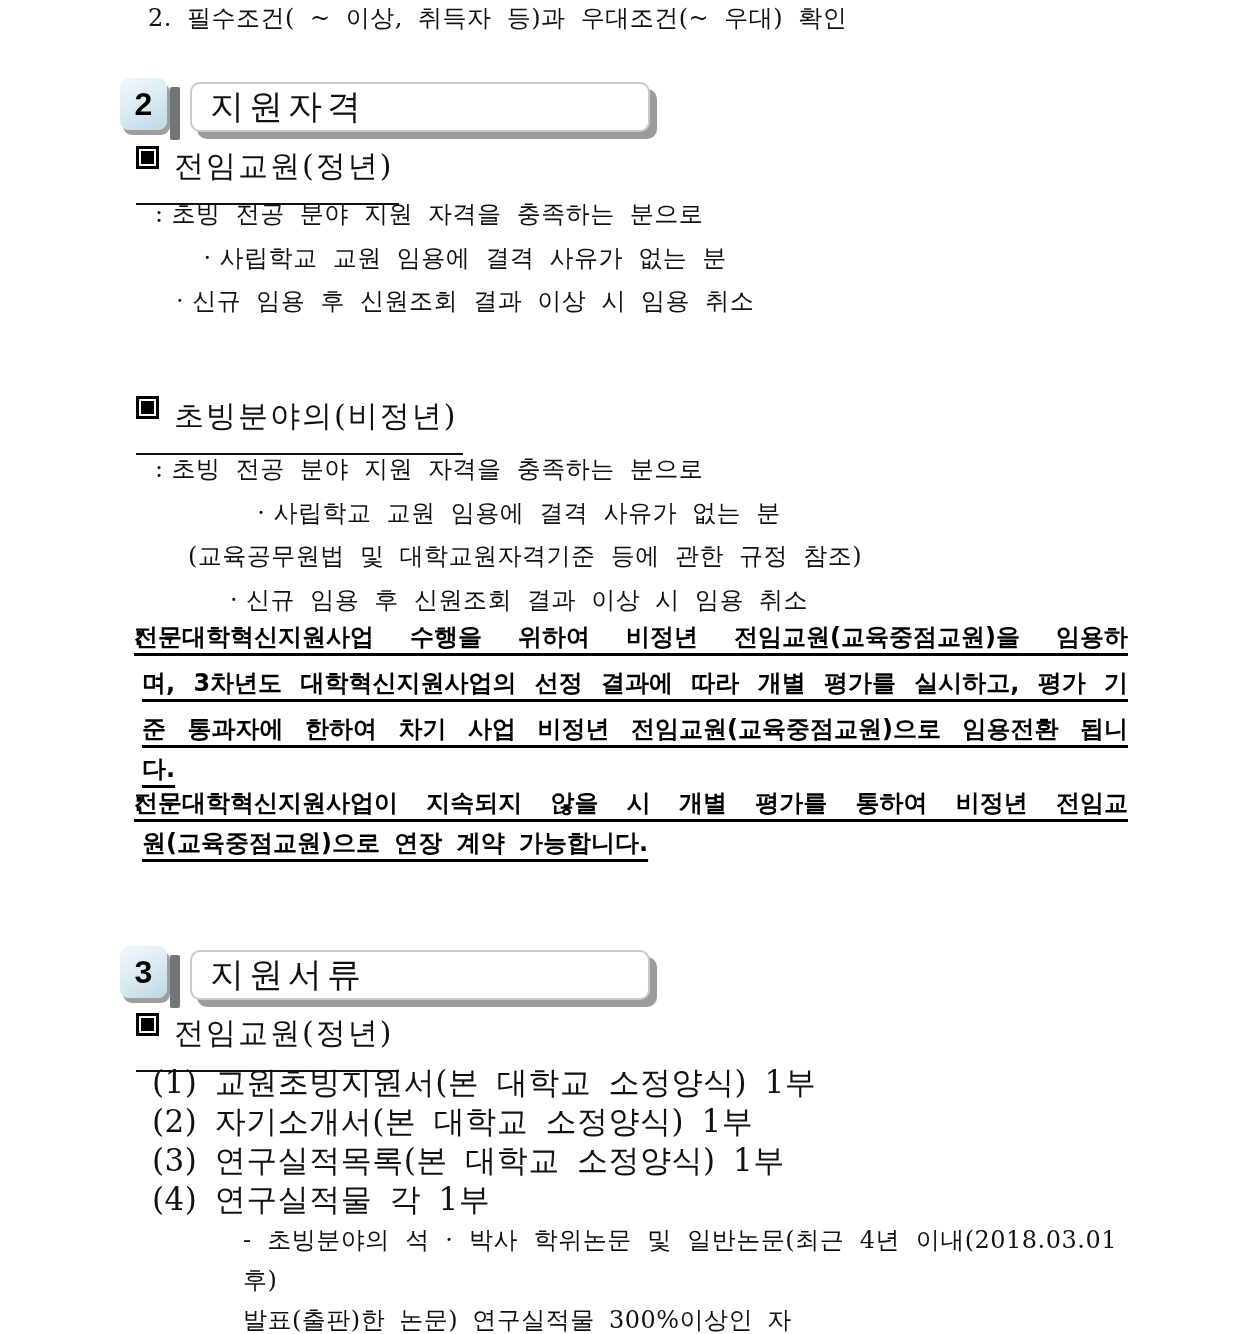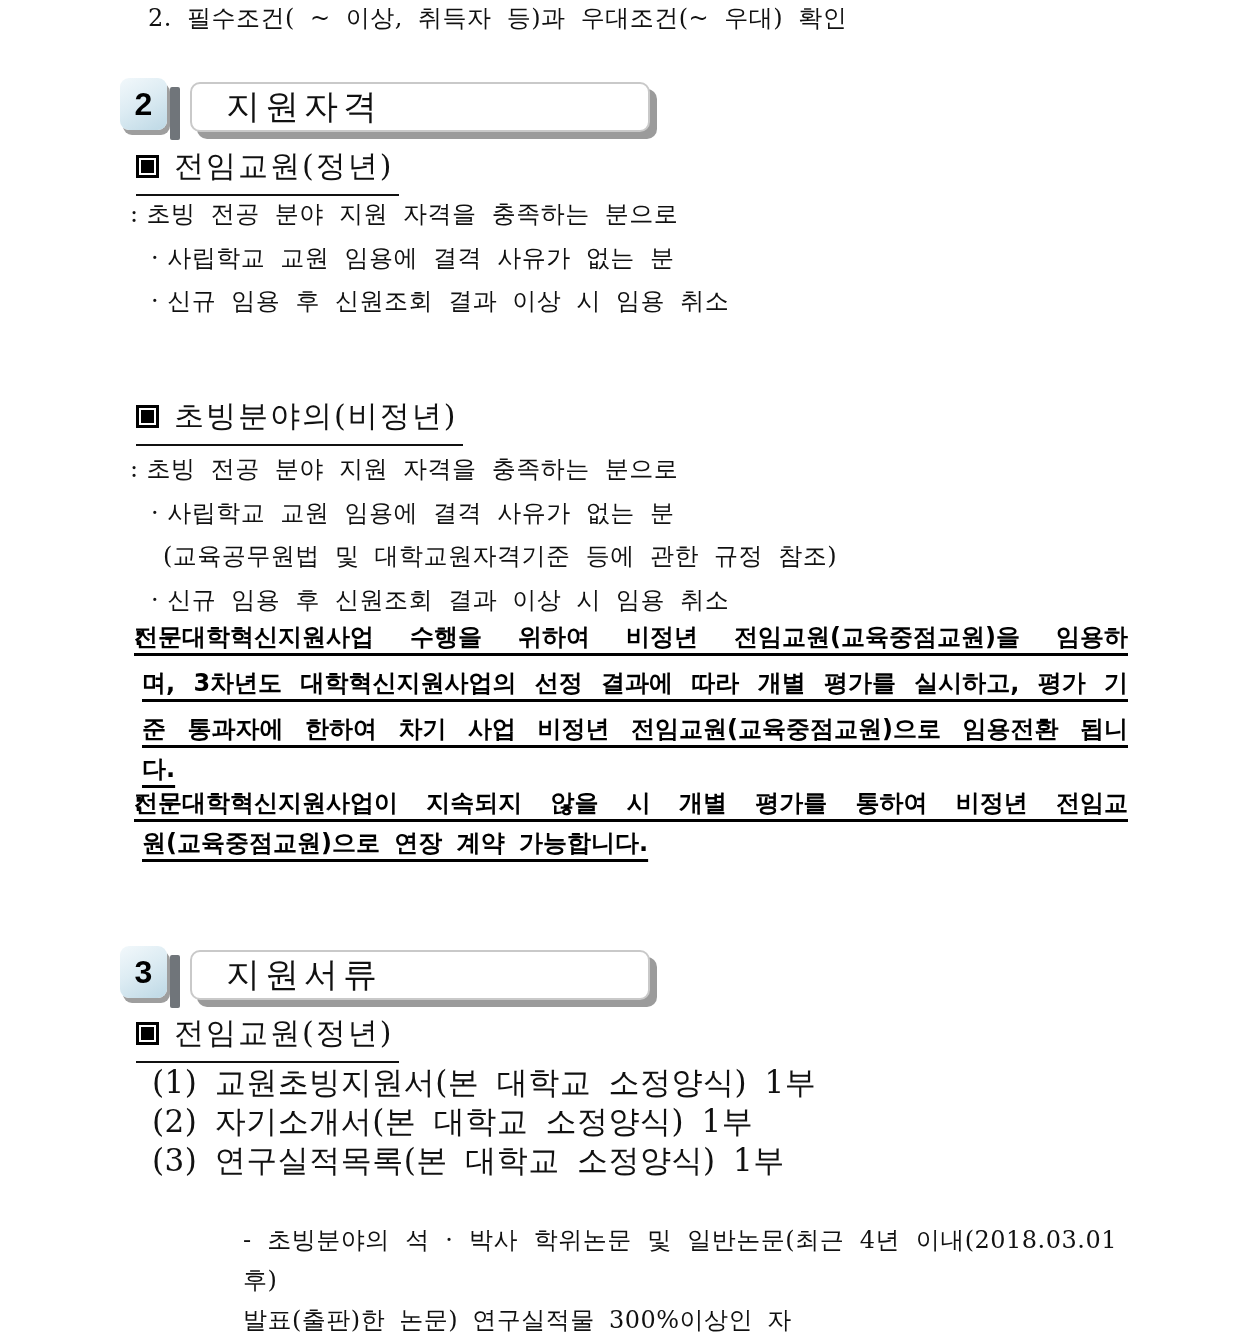--- a/index.html
+++ b/index.html
@@ -27,43 +27,43 @@
   }
   .divider-bar {
     position:absolute; left:50px; top:9px; width:10px; height:53px;
     background:#70757a; border-radius:2px;
   }
   .title-box {
     position:absolute; left:70px; top:4px; width:460px; height:50px;
     box-sizing:border-box; background:#fff;
     border:2px solid #c9c9c9; border-radius:10px;
     box-shadow:7px 7px 0 #9b9b9b;
-    display:flex; align-items:center; padding-left:34px;
+    display:flex; align-items:center; padding-left:18px;
     font-size:34px; letter-spacing:5px; white-space:nowrap;
   }
 
   
   .subheading {
     position:absolute; left:136px;
-    display:inline-flex; align-items:center;
-    border-bottom:2px solid #111; padding-bottom:7px; padding-right:6px;
+    display:inline-flex; align-items:flex-start;
+    border-bottom:2px solid #111; padding-bottom:16px; padding-right:6px;
     font-size:30px; letter-spacing:2px; white-space:nowrap;
   }
   .bullet {
     width:23px; height:23px; box-sizing:border-box;
     border:3px solid #000; display:inline-block; position:relative;
     margin-right:15px; flex:none;
   }
   .bullet::after { content:""; position:absolute; inset:2px; background:#000; }
 
   
   .body-block { position:absolute; left:130px; font-size:24px; letter-spacing:0.5px; }
-  .body-block .line { line-height:43.5px; white-space:nowrap; word-spacing:7px; }
+  .body-block .line { line-height:43.5px; white-space:nowrap; word-spacing:7px;margin-left:25px; }
   .line .pfx { display:inline-block; margin-right:8px; }
-  .line.dot   { padding-left:21px; }
+  .line.dot   { padding-left:21px;text-align:center; }
   .line.paren { padding-left:33px; }
 
   
   .note {
     position:absolute; left:134px; width:994px;
     font-family:"DejaVu Sans","Liberation Sans",sans-serif;
     font-weight:700; font-size:24px; color:#000;
   }
   .note-line { position:relative; line-height:40px; }
   .note-prefix {
@@ -159,20 +159,21 @@
 
   <div class="subheading" style="top:1013px;">
     <span class="bullet"></span>
     <span>전임교원(정년)</span>
   </div>
 
   <div class="doc-list" style="top:1063px;">
     <div class="line">(1) 교원초빙지원서(본 대학교 소정양식) 1부</div>
     <div class="line">(2) 자기소개서(본 대학교 소정양식) 1부</div>
     <div class="line">(3) 연구실적목록(본 대학교 소정양식) 1부</div>
+    <div class="line">(4) 연구실적물 각 1부</div>
   </div>
 
   <div class="sub-list" style="top:1220px;">
     <div class="sline justify">- 초빙분야의 석 · 박사 학위논문 및 일반논문(최근 4년 이내(2018.03.01 이후)</div>
     <div class="sline">발표(출판)한 논문) 연구실적물 300%이상인 자</div>
 
   </div>
 
 </div>
 

